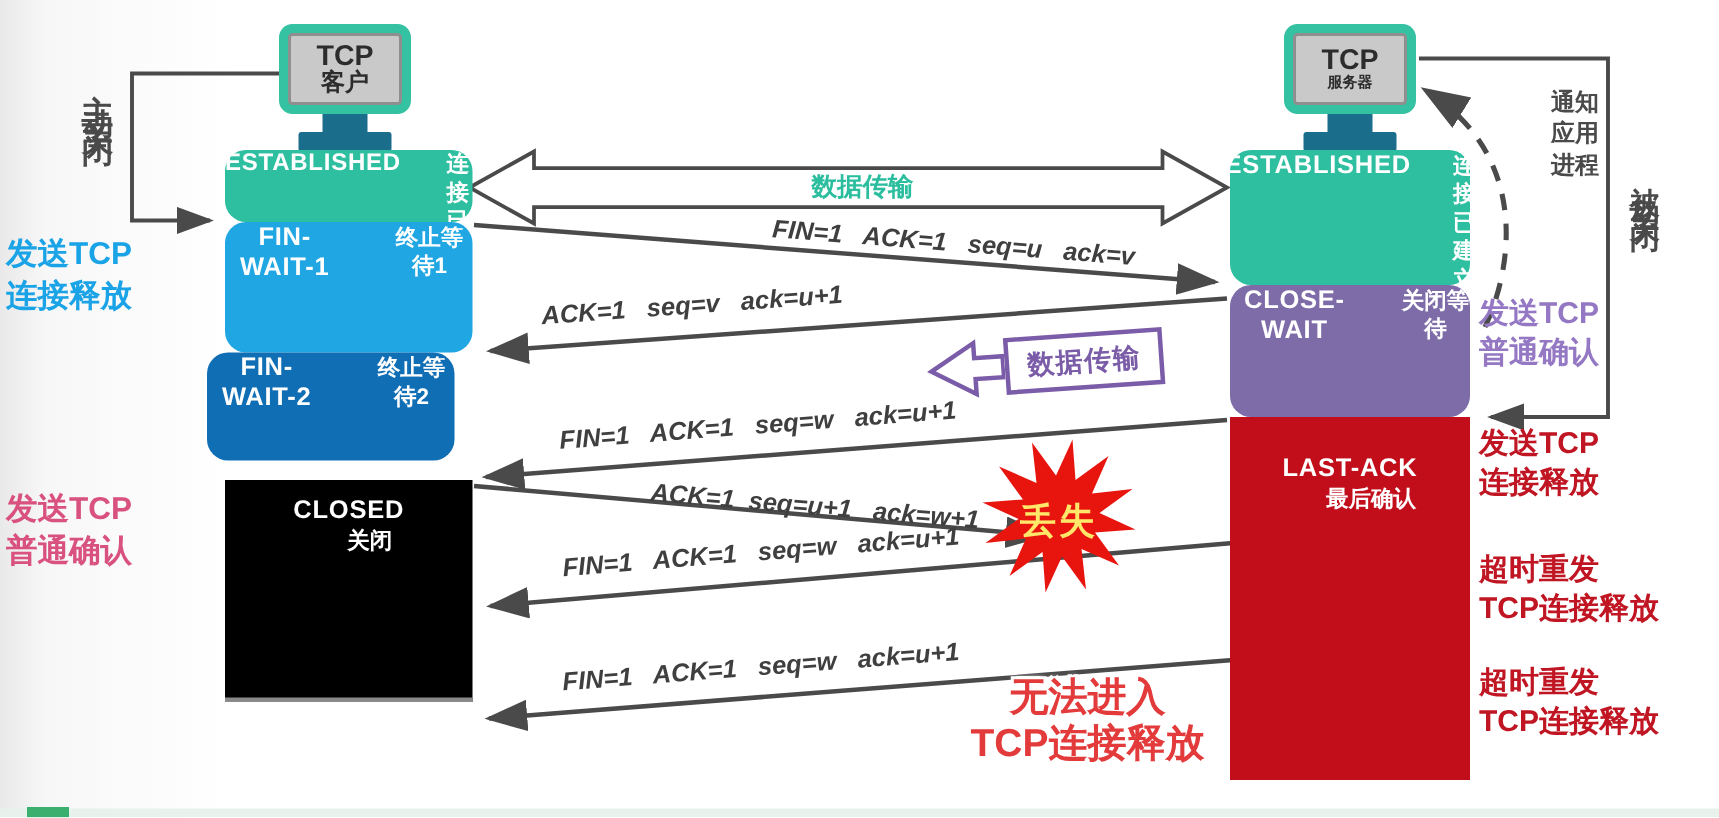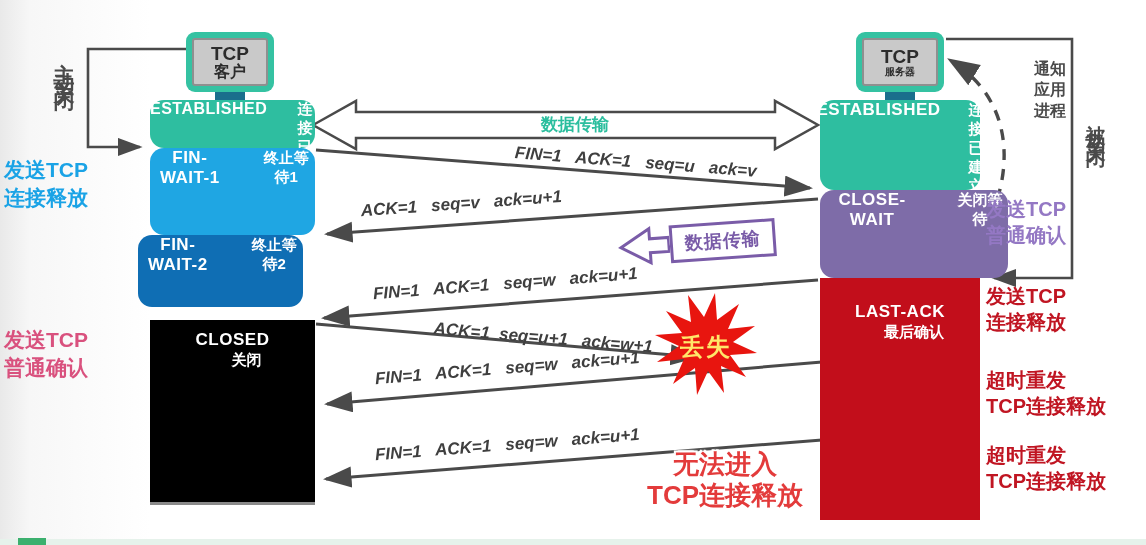--- a/index.html
+++ b/index.html
@@ -19,21 +19,21 @@
   .c-fw1  { background:#1fa6e3; }
   .c-fw2  { background:#0f6eb4; }
   .c-closed { background:#000000; border-bottom:3px solid #8a8a8a; }
   .s-est  { background:#2ebea0; }
   .s-cw   { background:#7e6ca8; }
   .s-la   { background:#c20e1b; }
   .v-center { display:flex; flex-direction:row; justify-content:center;border-radius:14px; }
   .v-top { padding-top:10px; }
 
   
-  .monitor { position:absolute;margin-top:16px; }
+  .monitor { position:absolute; }
   .screen { width:88px; height:60px; background:#35c2a2; border-radius:9px; padding:6px; }
   .screen-inner { width:100%; height:100%; background:#c9c9c9; border:2px solid #8f8f8f; border-radius:3px;
                   display:flex; flex-direction:column; justify-content:center; align-items:center;
                   font-weight:700; color:#2c2c2c; line-height:1.02; }
   .mon-l1 { font-size:19px; } .mon-l2 { font-size:16px; }
   .stand-neck { width:30px; height:12px; background:#1a6e8c; margin:0 auto; }
   .stand-base { width:62px; height:13px; background:#1a6e8c; margin:0 auto; border-radius:2px; }
 
   
   .vert-label { position:absolute; writing-mode:vertical-rl; text-orientation:upright;
@@ -126,30 +126,30 @@
     <div class="state-zh" style="margin-top:0;">连接已建立</div>
   </div>
   <div class="state-box c-fw1 v-center" style="left:150px; top:148px; width:165px; height:87px;">
     <div class="state-en">FIN-WAIT-1</div>
     <div class="state-zh">终止等待1</div>
   </div>
   <div class="state-box c-fw2 v-center" style="left:138px; top:235px; width:165px; height:72px;">
     <div class="state-en">FIN-WAIT-2</div>
     <div class="state-zh">终止等待2</div>
   </div>
-  <div class="state-box c-closed v-top" style="left:150px; top:320px; width:165px; height:185px;">
+  <div class="state-box c-closed v-top" style="left:150px; top:320px; width:165px; height:148px;">
     <div class="state-en">CLOSED</div>
     <div class="state-zh">关闭</div>
   </div>
 
   <div class="state-box s-est v-center" style="left:820px; top:100px; width:160px; height:90px;">
     <div class="state-en">ESTABLISHED</div>
     <div class="state-zh">连接已建立</div>
   </div>
-  <div class="state-box s-cw v-center" style="left:820px; top:190px; width:188px; height:88px;">
+  <div class="state-box s-cw v-center" style="left:820px; top:190px; width:160px; height:88px;">
     <div class="state-en">CLOSE-WAIT</div>
     <div class="state-zh">关闭等待</div>
   </div>
   <div class="state-box s-la v-top" style="left:820px; top:278px; width:160px; height:242px; padding-top:24px;">
     <div class="state-en">LAST-ACK</div>
     <div class="state-zh">最后确认</div>
   </div>
 
   <div class="vert-label" style="left:50px; top:46px;">主动关闭</div>
 

